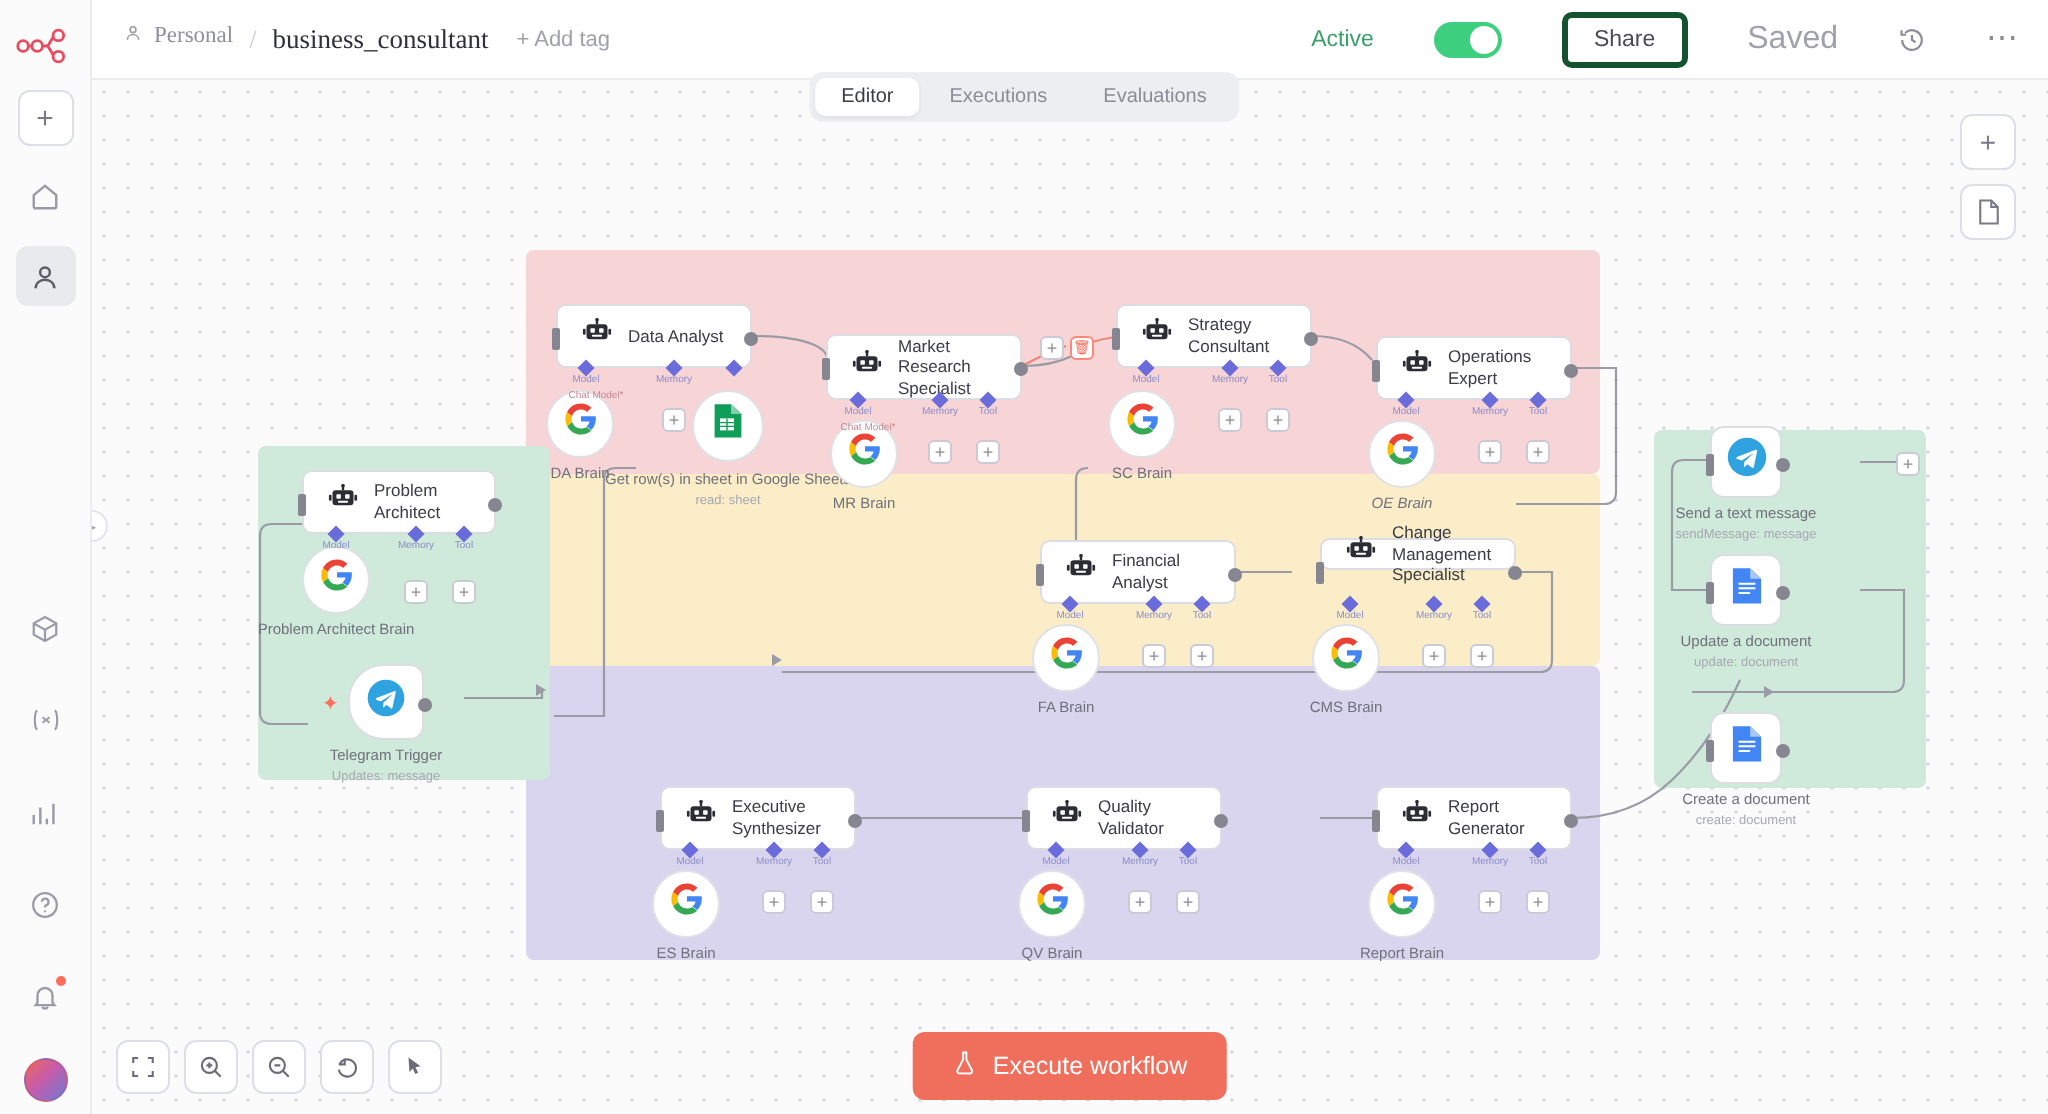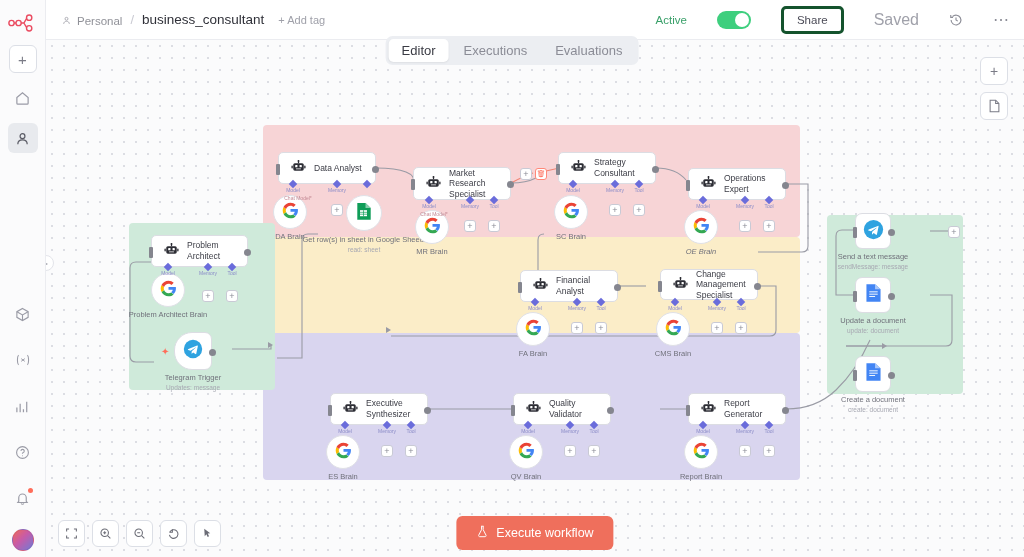--- a/index.html
+++ b/index.html
@@ -44,21 +44,21 @@
     background: linear-gradient(135deg,#f06a5a 0%,#c75ba8 45%,#6f7bd6 100%);
     cursor: pointer; border: 1px solid rgba(0,0,0,.06);
   }
 
   
   #header {
     position: absolute; left: 46px; top: 0; right: 0; height: 40px;
     background: #fff; border-bottom: 1px solid #ebecf0;
     display: flex; align-items: center; padding: 0 14px 0 16px; z-index: 25;
   }
-  .crumb { display: flex; align-items: flex-end; gap: 6px; font-size: 11.5px; color: #909198; }
+  .crumb { display: flex; align-items: flex-start; gap: 6px; font-size: 11.5px; color: #909198; font-family: Liberation Serif, serif; }
   .crumb .person { font-size: 11px; }
   .crumb-sep { color: #c9cad2; font-size: 13px; margin: 0 2px; }
   .wf-name { font-size: 13.5px; color: #2f3038; }
   .add-tag { font-size: 11px; color: #9fa0a9; margin-left: 14px; cursor: pointer; }
   .hdr-right { margin-left: auto; display: flex; align-items: center; gap: 30px; }
   .active-label { font-size: 11.5px; color: #3aa06a; }
   .toggle {
     width: 34px; height: 18px; border-radius: 9px; background: #3ecf7e;
     position: relative; cursor: pointer;
   }
@@ -74,21 +74,21 @@
   .saved-label { font-size: 16px; color: #a0a1aa; }
   .hdr-icon { color: #8b8c96; cursor: pointer; display: flex; align-items: center; }
   .dots { font-size: 16px; color: #8b8c96; letter-spacing: 1px; cursor: pointer; line-height: 10px; }
 
   
   #tabs {
     position: absolute; left: 50%; transform: translateX(-50%); top: 36px;
     background: #eceef2; border-radius: 7px; padding: 3px; display: flex; gap: 2px; z-index: 26;
   }
   .tab {
-    font-size: 13px; color: #8b8c96; padding: 4px 13px; border-radius: 5px; cursor: pointer;
+    font-size: 10px; color: #8b8c96; padding: 4px 13px; border-radius: 5px; cursor: pointer;
   }
   .tab.active { background: #fff; color: #3a3b44; box-shadow: 0 1px 2px rgba(0,0,0,.06); }
 
   
   #canvas {
     position: absolute; left: 46px; top: 40px; right: 0; bottom: 0;
     background-color: #fbfbfc;
     background-image: radial-gradient(#dcdde3 0.9px, transparent 0.9px);
     background-size: 12px 12px; overflow: hidden;
   }
@@ -603,21 +603,21 @@
         <svg width="17" height="17" viewBox="0 0 48 48">
             <path fill="#4285F4" d="M45 24c0-1.6-.1-2.7-.4-4H24v7.5h12c-.2 2-1.5 4.9-4.4 6.9l6.7 5.2C42.2 36 45 30.6 45 24z"></path>
             <path fill="#34A853" d="M24 46c5.9 0 10.9-2 14.5-5.3l-6.9-5.4c-1.9 1.3-4.4 2.2-7.6 2.2-5.8 0-10.7-3.8-12.5-9.1l-7.1 5.5C8 41.2 15.4 46 24 46z"></path>
             <path fill="#FBBC05" d="M11.5 28.4c-.5-1.4-.8-2.9-.8-4.4s.3-3 .7-4.4l-7.1-5.5C2.8 17 2 20.4 2 24s.8 7 2.3 9.9z"></path>
             <path fill="#EA4335" d="M24 10.7c4.1 0 6.9 1.8 8.5 3.3l6.2-6C34.9 4.5 29.9 2 24 2 15.4 2 8 6.8 4.3 14.1l7.1 5.5C13.3 14.4 18.2 10.7 24 10.7z"></path>
           </svg>
       </span>
       <span class="brain-label">FA Brain</span>
     </div>
 
-    <div class="node" style="left:614px; top:229px; width:98px; height:31px;">
+    <div class="node" style="left:614px; top:229px; width:98px; height:16px;">
       <span class="bot">
         <svg width="15" height="13" viewBox="0 0 20 17" fill="#2c2d34">
             <rect x="3" y="4" width="14" height="10" rx="2.2"></rect>
             <rect x="9.2" y="0.6" width="1.6" height="3.4"></rect>
             <circle cx="10" cy="1" r="1.2"></circle>
             <rect x="0.6" y="7" width="1.8" height="4" rx=".8"></rect>
             <rect x="17.6" y="7" width="1.8" height="4" rx=".8"></rect>
             <rect x="5.6" y="6.6" width="3" height="3" rx=".6" fill="#fff"></rect>
             <rect x="11.4" y="6.6" width="3" height="3" rx=".6" fill="#fff"></rect>
             <rect x="6.6" y="11" width="6.8" height="1.3" rx=".6" fill="#fff"></rect>

